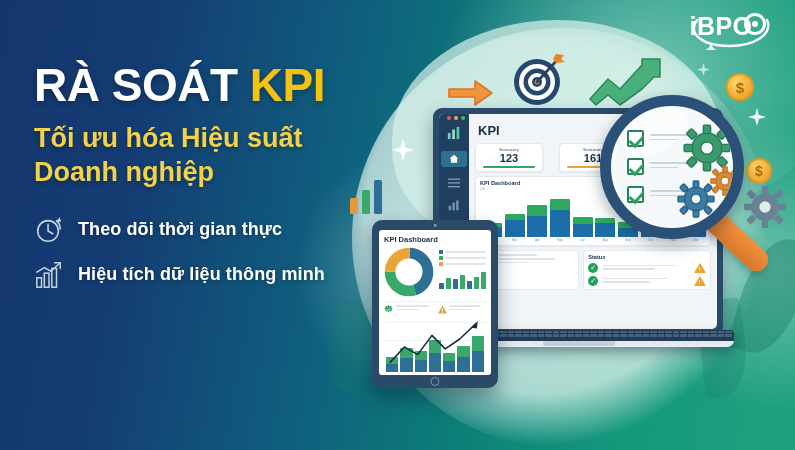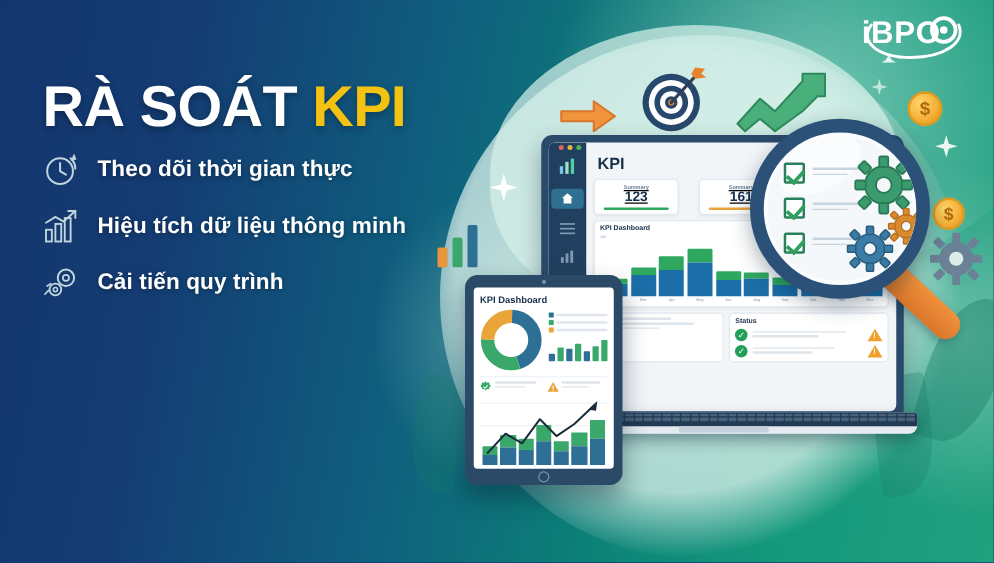--- a/index.html
+++ b/index.html
@@ -42,21 +42,21 @@
   .headline {
     font-size:46px; font-weight:700; letter-spacing:-.5px; color:#ffffff;
     line-height:1.02; white-space:nowrap;
     text-shadow:0 2px 6px rgba(0,0,0,.30);
   }
   .headline .accent { color:#f4c312; }
   .subline {
     margin-top:12px; font-size:27px; font-weight:700; color:#f3d24a;
     line-height:1.26; text-shadow:0 2px 5px rgba(0,0,0,.28);
   }
-  .bullets { margin-top:12px; }
+  .bullets { margin-top:26px; }
   .bullet { display:flex; align-items:center; gap:14px; margin-bottom:15px; }
   .bullet .bicon { width:30px; height:30px; flex:0 0 30px; opacity:.92; }
   .bullet .btext {
     font-size:18px; font-weight:600; color:#ffffff; letter-spacing:.1px;
     text-shadow:0 1px 4px rgba(0,0,0,.35);
   }
 
   
   .logo { position:absolute; right:18px; top:4px; z-index:60; width:96px; height:46px; }
   .logo-text {
@@ -75,21 +75,21 @@
   
   #laptop { position:absolute; left:433px; top:108px; width:310px; height:255px; z-index:50; }
   .lp-lid { position:absolute; left:0; top:0; width:290px; height:228px;
     background:#2a4a6b; border-radius:9px; box-shadow:0 8px 18px rgba(4,28,46,.35); }
   .lp-screen { position:absolute; left:6px; top:6px; right:6px; bottom:7px; background:#f2f5f8; border-radius:5px; overflow:hidden; display:flex; }
   .lp-side { width:30px; background:#21405f; padding-top:5px; display:flex; flex-direction:column; align-items:center; gap:11px; }
   .dot-row { position:absolute; left:8px; top:2px; display:flex; gap:3px; z-index:5; }
   .dot { width:4px; height:4px; border-radius:50%; }
   .lp-body { flex:1; padding:5px 6px 0 6px; display:flex; flex-direction:column; }
   .lp-title { font-size:13px; font-weight:700; color:#17304a; margin:4px 0 5px 3px; }
-  .cards { display:flex; gap:16px;text-decoration:underline; }
+  .cards { display:flex; gap:16px; }
   .card { flex:1; background:#fff; border:1px solid #e2e8ee; border-radius:4px; padding:3px 4px; box-shadow:0 1px 2px rgba(0,0,0,.05); }
   .card-l { font-size:4.4px; color:#6d8095; font-weight:600; text-align:center; }
   .card-v { font-size:11px; font-weight:700; color:#17304a; text-align:center; line-height:1.1; }
   .card-bar { height:2.4px; border-radius:2px; margin:2px 3px 0; }
   .warnbox { display:flex; justify-content:center; padding-top:1px; }
   .panel { background:#fff; border:1px solid #e2e8ee; border-radius:4px; margin-top:4px; padding:3px 4px; box-shadow:0 1px 2px rgba(0,0,0,.05); }
   .panel-t { font-size:5.6px; font-weight:700; color:#17304a; margin-bottom:1px; }
   .axis-n { font-size:3px; color:#9aabbb; }
   .bars { display:flex; align-items:flex-end; gap:2.6px; height:46px; padding-left:2px; }
   .bcol { flex:1; display:flex; flex-direction:column; justify-content:flex-end; }
@@ -234,50 +234,44 @@
     <rect x="2" y="24" width="8" height="16" rx="1.5" fill="#e8963a"></rect>
     <rect x="14" y="16" width="8" height="24" rx="1.5" fill="#3aa86a"></rect>
     <rect x="26" y="6" width="8" height="34" rx="1.5" fill="#2e6f95"></rect>
   </svg>
 
   <div class="left">
     <div class="headline nowrap">
       <span>RÀ SOÁT</span>
       <span class="accent">KPI</span>
     </div>
+    <div class="subline">
+      <div>Tối ưu hóa Hiệu suất</div>
+      <div>Doanh nghiệp</div>
+    </div>
 
     <div class="bullets">
       <div class="bullet">
         <svg class="bicon" viewBox="0 0 32 32">
           <circle cx="15" cy="17" r="11" fill="none" stroke="#cfe3e6" stroke-width="1.7"></circle>
           <path d="M15 10 v7 l5 3" fill="none" stroke="#cfe3e6" stroke-width="1.7" stroke-linecap="round"></path>
           <path d="M24 6 a12 12 0 0 1 4 9" fill="none" stroke="#cfe3e6" stroke-width="1.7" stroke-linecap="round"></path>
           <path d="M27 2 l2 5 -5 1z" fill="#cfe3e6"></path>
         </svg>
         <div class="btext nowrap">Theo dõi thời gian thực</div>
       </div>
       <div class="bullet">
         <svg class="bicon" viewBox="0 0 32 32">
           <rect x="3" y="19" width="5" height="10" fill="none" stroke="#cfe3e6" stroke-width="1.6"></rect>
           <rect x="11" y="14" width="5" height="15" fill="none" stroke="#cfe3e6" stroke-width="1.6"></rect>
           <rect x="19" y="9" width="5" height="20" fill="none" stroke="#cfe3e6" stroke-width="1.6"></rect>
           <path d="M3 13 L11 8 L18 12 L28 3" fill="none" stroke="#cfe3e6" stroke-width="1.6" stroke-linecap="round"></path>
           <path d="M22 3 h6 v6" fill="none" stroke="#cfe3e6" stroke-width="1.6" stroke-linecap="round"></path>
         </svg>
         <div class="btext nowrap">Hiệu tích dữ liệu thông minh</div>
-      </div>
-      <div class="bullet">
-        <svg class="bicon" viewBox="0 0 32 32">
-          <circle cx="20" cy="12" r="7" fill="none" stroke="#cfe3e6" stroke-width="1.7"></circle>
-          <circle cx="20" cy="12" r="2.6" fill="none" stroke="#cfe3e6" stroke-width="1.5"></circle>
-          <circle cx="11" cy="22" r="5" fill="none" stroke="#cfe3e6" stroke-width="1.6"></circle>
-          <circle cx="11" cy="22" r="1.8" fill="none" stroke="#cfe3e6" stroke-width="1.3"></circle>
-          <path d="M2 26 l3 -3 M4 19 l3 -2" fill="none" stroke="#cfe3e6" stroke-width="1.4" stroke-linecap="round"></path>
-        </svg>
-        <div class="btext nowrap">Cải tiến quy trình</div>
       </div>
     </div>
   </div>
 
   <div id="laptop">
     <div class="lp-lid">
       <div class="lp-screen">
         <div class="dot-row">
           <span class="dot" style="background:#e0605a"></span>
           <span class="dot" style="background:#e8b53c"></span>

